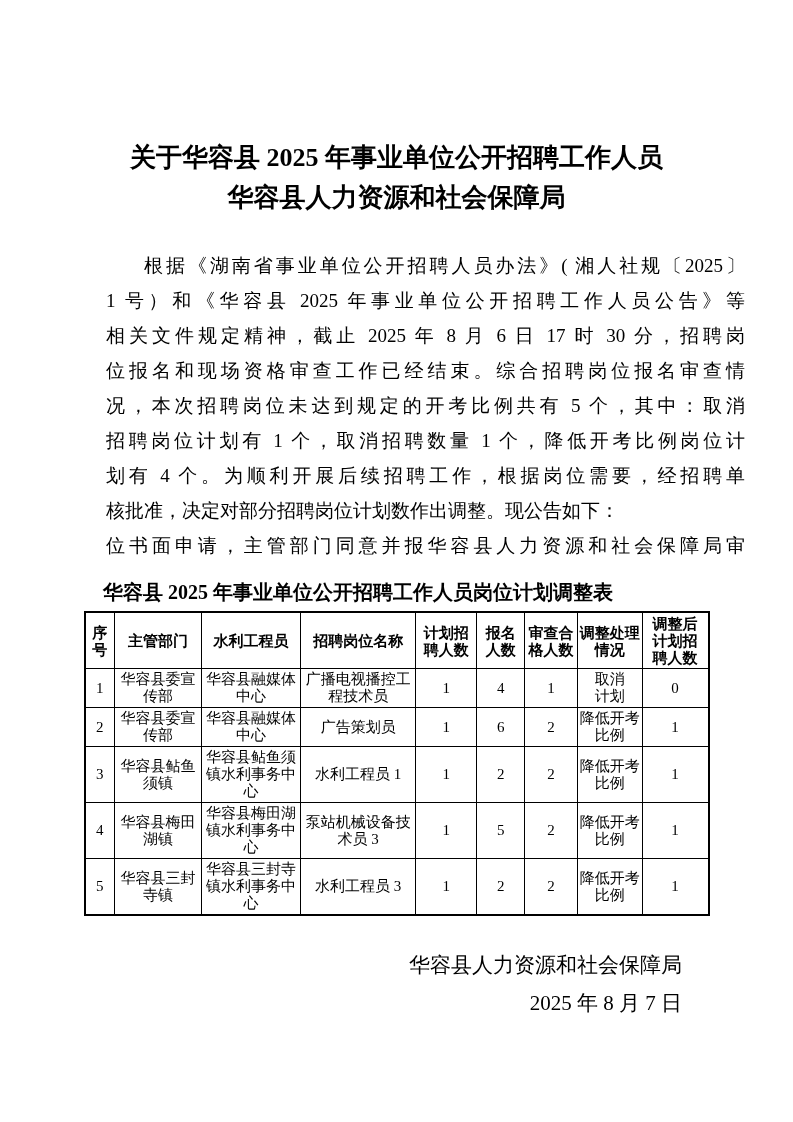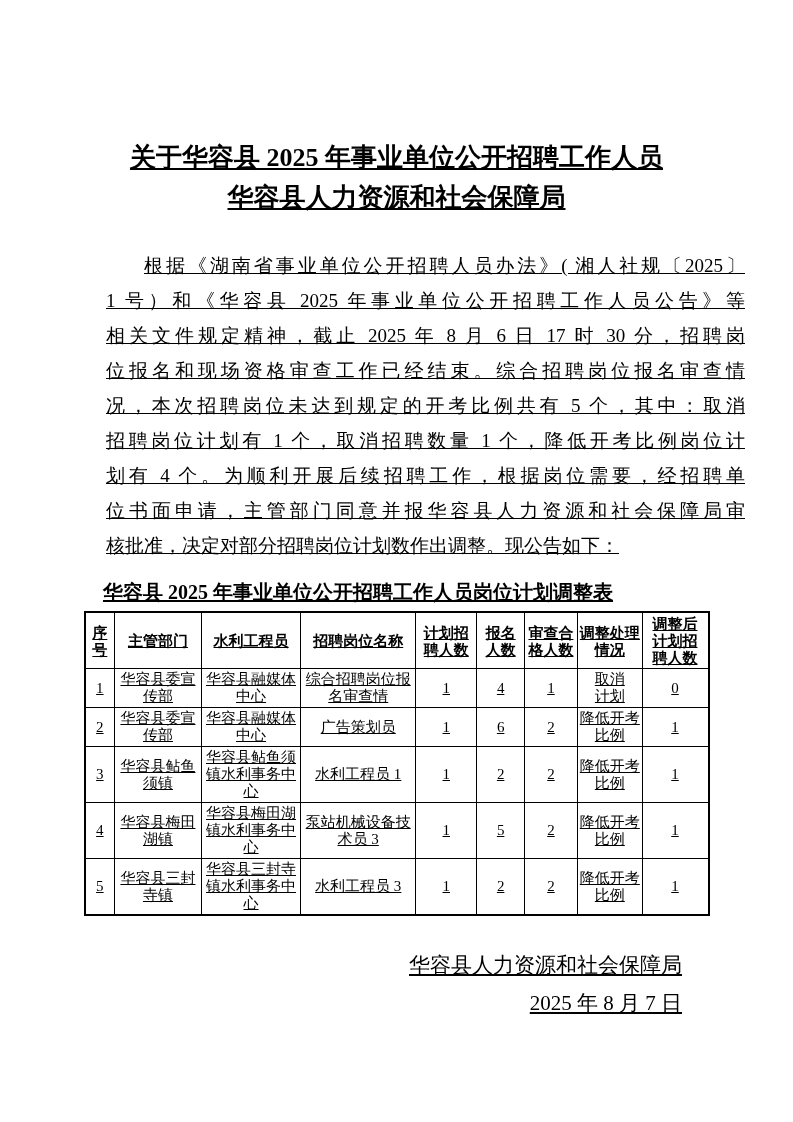--- a/index.html
+++ b/index.html
@@ -8,21 +8,20 @@
     background: #ffffff;
   }
   .page {
     position: relative;
     width: 793px;
     height: 1122px;
     background: #ffffff;
     color: #000000;
     font-family: "Liberation Serif", serif;
     overflow: hidden;
-    text-decoration: underline;
   }
   
   .doc-title {
     margin-top: 138px;
     width: 793px;
     text-align: center;
     font-weight: bold;
     font-size: 26px;
     line-height: 40px;
     font-family: "Liberation Serif", serif;
@@ -105,22 +104,22 @@
   </div>
 
   <div class="paragraph">
     <div class="jline first">根据《湖南省事业单位公开招聘人员办法》( 湘人社规〔2025〕</div>
     <div class="jline">1 号）和《华容县 2025 年事业单位公开招聘工作人员公告》等</div>
     <div class="jline">相关文件规定精神，截止 2025 年 8 月 6 日 17 时 30 分，招聘岗</div>
     <div class="jline">位报名和现场资格审查工作已经结束。综合招聘岗位报名审查情</div>
     <div class="jline">况，本次招聘岗位未达到规定的开考比例共有 5 个，其中：取消</div>
     <div class="jline">招聘岗位计划有 1 个，取消招聘数量 1 个，降低开考比例岗位计</div>
     <div class="jline">划有 4 个。为顺利开展后续招聘工作，根据岗位需要，经招聘单</div>
+    <div class="jline last">核批准，决定对部分招聘岗位计划数作出调整。现公告如下：</div>
     <div class="jline">位书面申请，主管部门同意并报华容县人力资源和社会保障局审</div>
-    <div class="jline last">核批准，决定对部分招聘岗位计划数作出调整。现公告如下：</div>
   </div>
 
   <div class="table-title">华容县 2025 年事业单位公开招聘工作人员岗位计划调整表</div>
 
   <table class="adjust-table">
     <colgroup>
       <col style="width:30px">
         <col style="width:86px">
         <col style="width:99px">
       <col style="width:114px">
@@ -148,21 +147,21 @@
         <th>调整后
 计划招
 聘人数</th>
       </tr>
     </thead>
     <tbody>
       <tr>
         <td>1</td>
         <td>华容县委宣传部</td>
         <td>华容县融媒体中心</td>
-        <td>综合招聘岗位报名审查情</td>
+        <td>广播电视播控工程技术员</td>
         <td>1</td>
         <td>4</td>
         <td>1</td>
         <td class="pre">取消
 计划</td>
         <td>0</td>
       </tr>
       <tr>
         <td>2</td>
         <td>华容县委宣传部</td>

